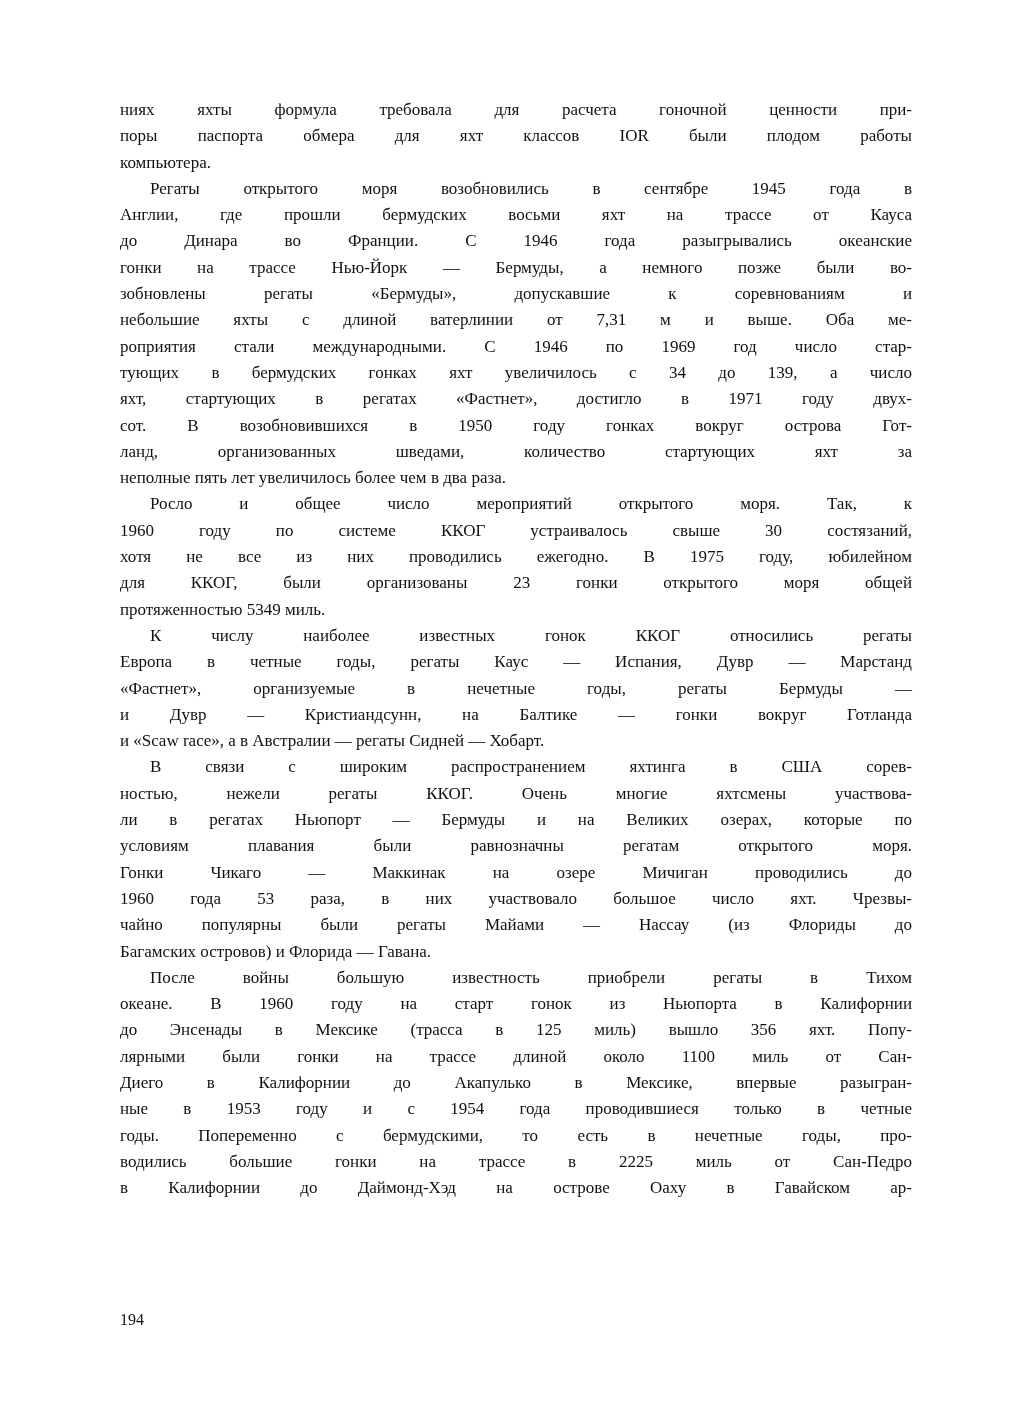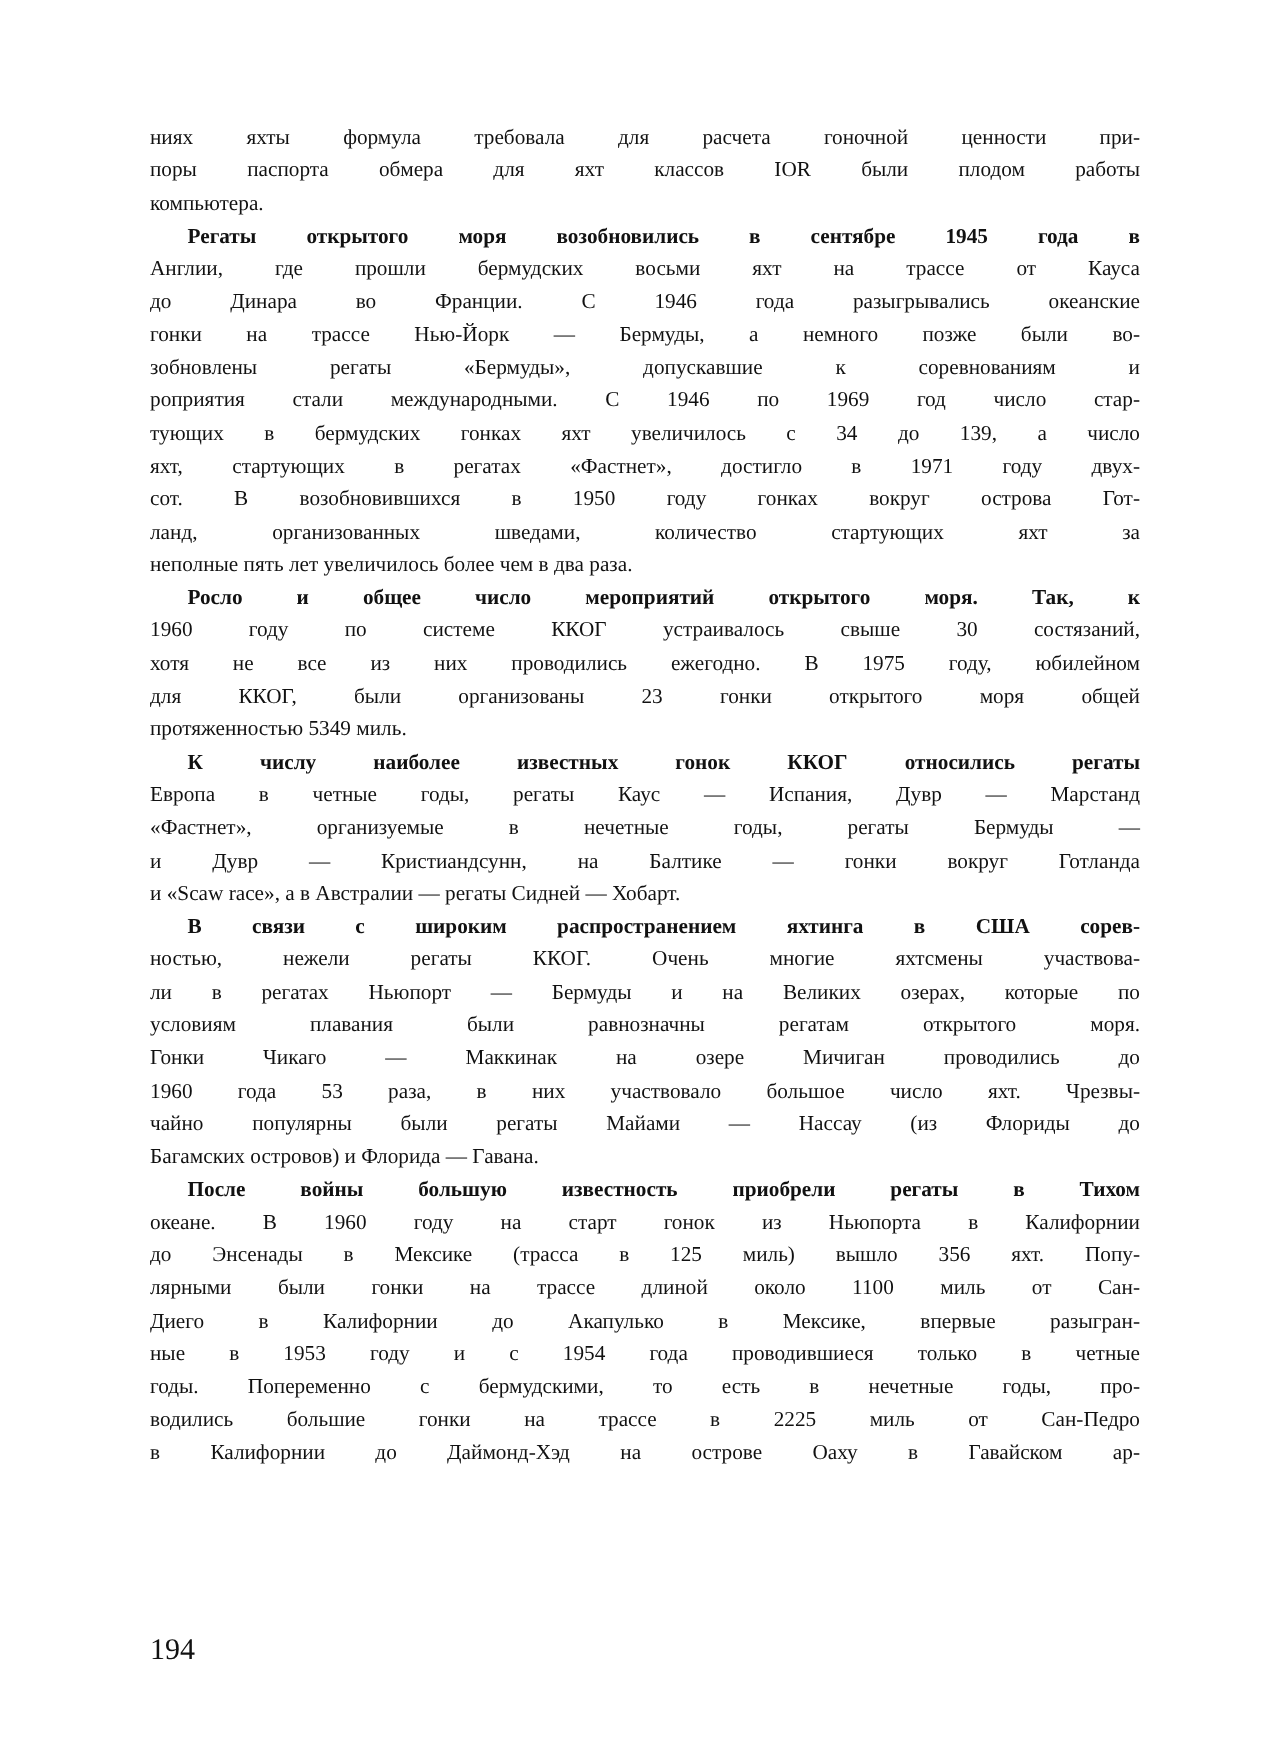--- a/index.html
+++ b/index.html
@@ -32,47 +32,47 @@
       text-align: justify;
       text-align-last: justify;
       white-space: nowrap;
       overflow: visible;
     }
     .line.last {
       text-align-last: left;
     }
     .line.indent {
       padding-left: 30px;
-      font-weight: bold;
     }
     .page-number {
       position: absolute;
       left: 120px;
       top: 1307px;
-      font-size: 24px;
+      font-size: 16px;
       line-height: 26px;
     }
   </style>
 </head>
 <body>
 
 <div class="page">
 
   <div class="para">
     <span class="line">ниях яхты формула требовала для расчета гоночной ценности при-</span>
     <span class="line">поры паспорта обмера для яхт классов IOR были плодом работы</span>
     <span class="line last">компьютера.</span>
   </div>
 
   <div class="para">
     <span class="line indent">Регаты открытого моря возобновились в сентябре 1945 года в</span>
     <span class="line">Англии, где прошли бермудских восьми яхт на трассе от Кауса</span>
     <span class="line">до Динара во Франции. С 1946 года разыгрывались океанские</span>
     <span class="line">гонки на трассе Нью-Йорк — Бермуды, а немного позже были во-</span>
     <span class="line">зобновлены регаты «Бермуды», допускавшие к соревнованиям и</span>
+    <span class="line">небольшие яхты с длиной ватерлинии от 7,31 м и выше. Оба ме-</span>
     <span class="line">роприятия стали международными. С 1946 по 1969 год число стар-</span>
     <span class="line">тующих в бермудских гонках яхт увеличилось с 34 до 139, а число</span>
     <span class="line">яхт, стартующих в регатах «Фастнет», достигло в 1971 году двух-</span>
     <span class="line">сот. В возобновившихся в 1950 году гонках вокруг острова Гот-</span>
     <span class="line">ланд, организованных шведами, количество стартующих яхт за</span>
     <span class="line last">неполные пять лет увеличилось более чем в два раза.</span>
   </div>
 
   <div class="para">
     <span class="line indent">Росло и общее число мероприятий открытого моря. Так, к</span>

